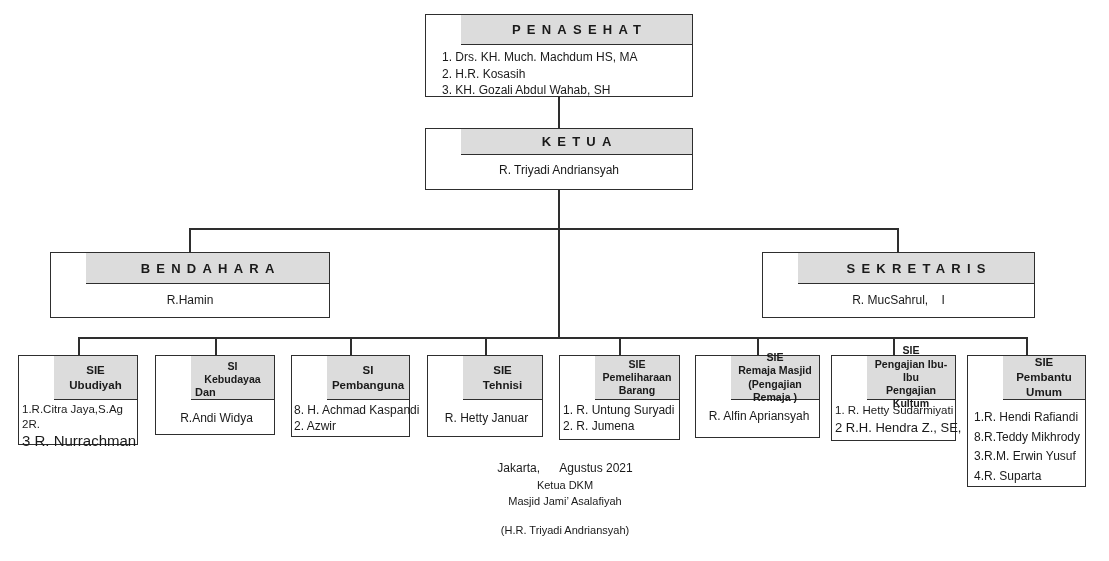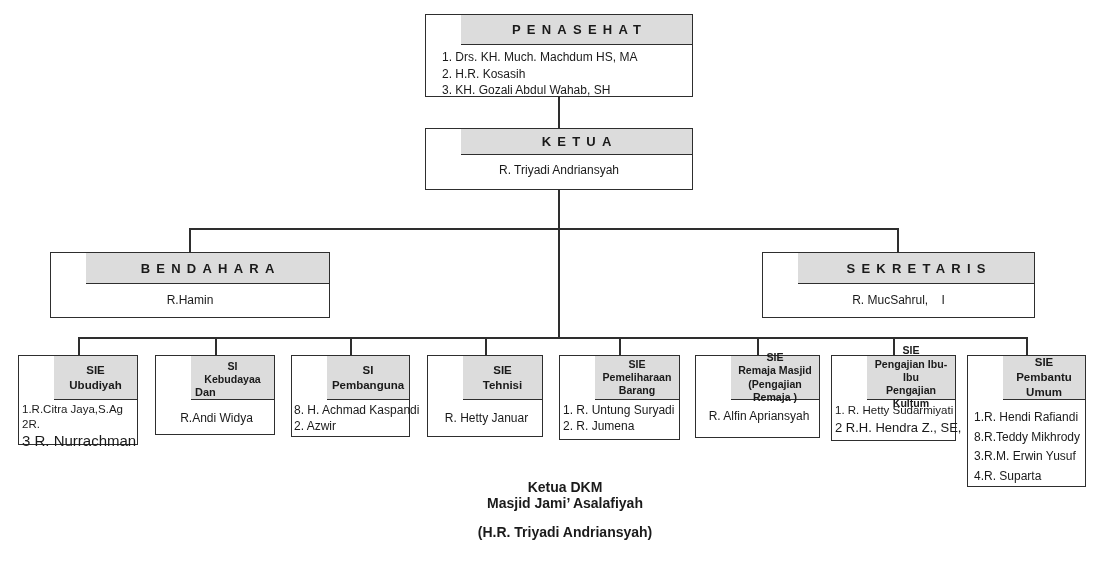--- a/index.html
+++ b/index.html
@@ -27,21 +27,21 @@
   .sie-title.sm { font-size:10.6px; line-height:1.25; }
   .sie-body { font-size:11.5px; padding:2px 0 0 3px; line-height:15px; overflow:visible; }
   .m-big { font-size:15px; line-height:17px; }
   .m-med { font-size:13px; }
   .m-12 { font-size:12px; line-height:16px; }
   .b8line { font-size:12px; line-height:19.5px; }
   .dan-extra { position:absolute; left:4px; bottom:-1px; font-weight:bold; font-size:11px; }
   .line { position:absolute; background:#2e2e2e; }
   .footer-block { position:absolute; left:365px; width:400px; text-align:center; }
   .f-reg { font-size:12px; }
-  .f-bold { font-size:14px; font-weight:bold; }
+  .f-bold { font-size:11px; font-weight:normal; }
 </style>
 </head>
 <body>
 
 <div class="canvas">
 
   <div class="obox" style="left:425px; top:14px; width:268px; height:83px;">
     <div class="obox-title spaced" style="height:30px;">PENASEHAT</div>
     <div class="obox-body big-box-body left" style="padding:4px 0 0 16px; line-height:16.5px;">
       <div class="bodyline">1. Drs. KH. Much. Machdum HS, MA</div>
@@ -151,17 +151,18 @@
   <div class="line" style="left:78px;  top:337px; width:949px; height:1.5px;"></div>
   <div class="line" style="left:78px;   top:337px; width:1.5px; height:18px;"></div>
   <div class="line" style="left:215px;  top:337px; width:1.5px; height:18px;"></div>
   <div class="line" style="left:350px;  top:337px; width:1.5px; height:18px;"></div>
   <div class="line" style="left:485px;  top:337px; width:1.5px; height:18px;"></div>
   <div class="line" style="left:619px;  top:337px; width:1.5px; height:18px;"></div>
   <div class="line" style="left:757px;  top:337px; width:1.5px; height:18px;"></div>
   <div class="line" style="left:893px;  top:337px; width:1.5px; height:18px;"></div>
   <div class="line" style="left:1026px; top:337px; width:1.5px; height:18px;"></div>
 
+  <div class="footer-block f-reg keepsp" style="top:461px;">Jakarta,      Agustus 2021</div>
   <div class="footer-block f-bold" style="top:479px;">Ketua DKM</div>
   <div class="footer-block f-bold" style="top:495px;">Masjid Jami’ Asalafiyah</div>
   <div class="footer-block f-bold" style="top:524px;">(H.R. Triyadi Andriansyah)</div>
 
 </div>
 
 </body></html>

